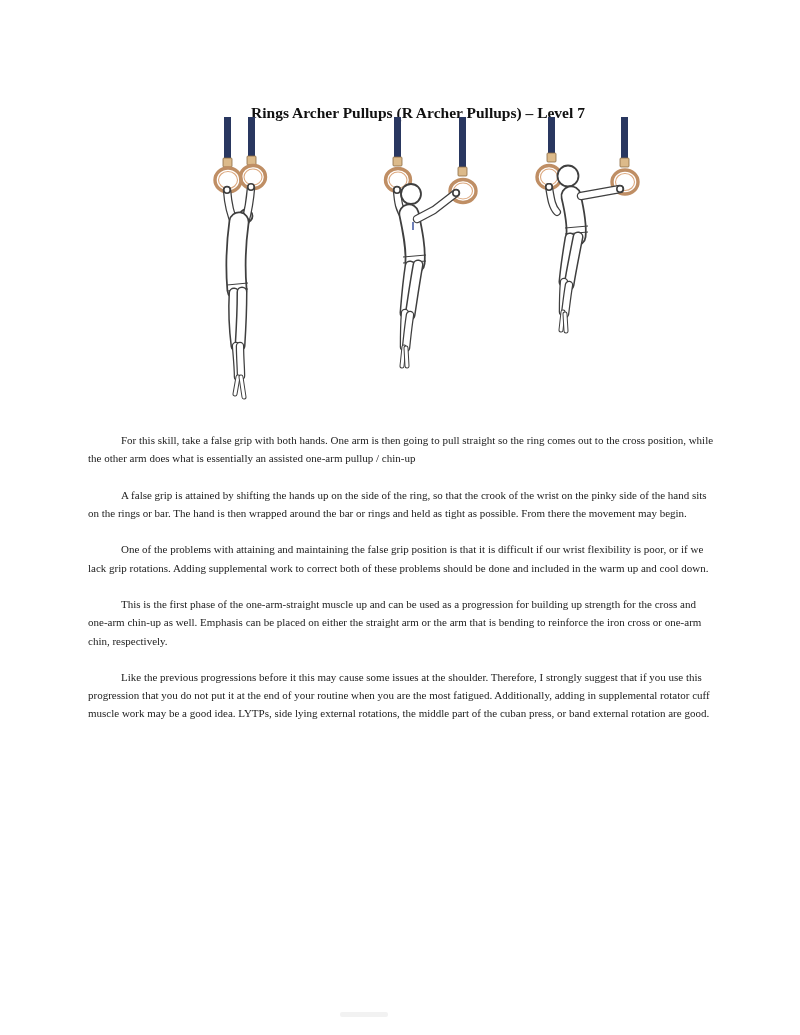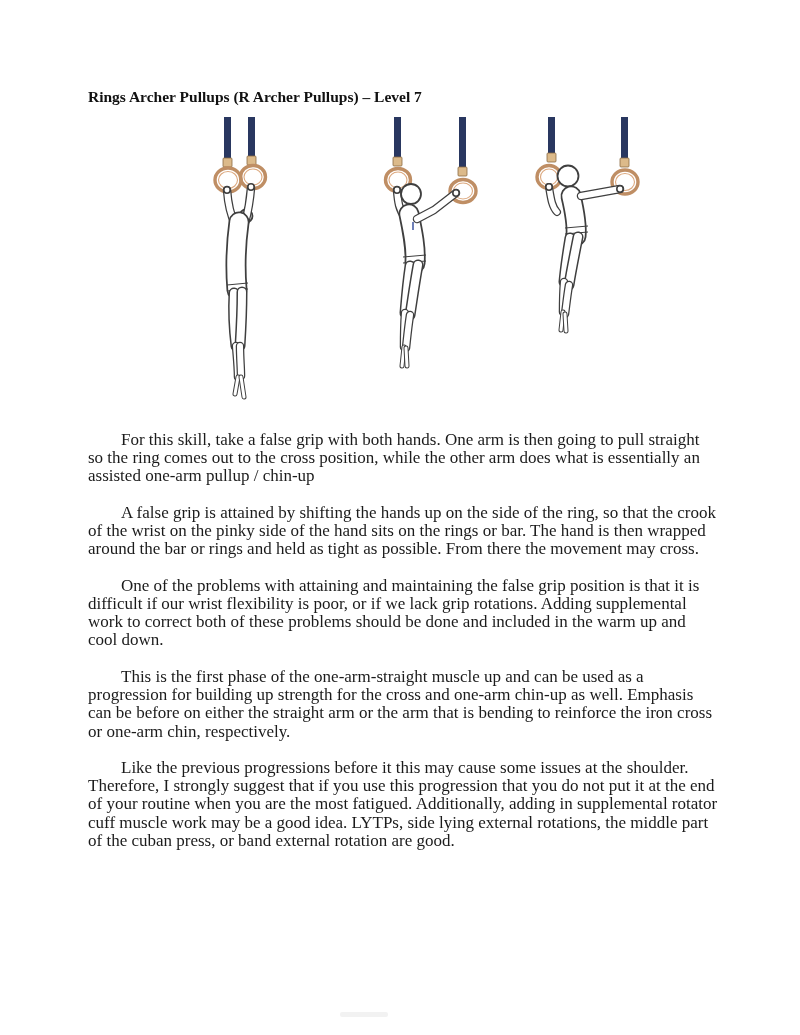--- a/index.html
+++ b/index.html
@@ -10,27 +10,27 @@
     --text-color:#1b1b1b;
     --accent-blue:#4a5fa5;
     --page-bg:#ffffff;
   }
   html,body{margin:0;padding:0;background:#fff;}
   .page{
     position:relative;width:800px;height:1035px;background:var(--page-bg);
     font-family:"Liberation Serif",serif;color:var(--text-color);overflow:hidden;
   }
   .title{
-    position:absolute;top:88px;left:88px;width:628px;margin:0;
-    text-align:left;font-size:15.5px;font-weight:bold;color:#111;
+    position:absolute;top:88px;left:88px;width:628px;margin:16px;
+    text-align:center;font-size:15.5px;font-weight:bold;color:#111;
   }
   .figures-svg{position:absolute;top:100px;left:0;}
   .bodytext{
     position:absolute;top:431px;left:88px;width:630px;
-    font-size:17px;line-height:18.2px;
+    font-size:11px;line-height:18.2px;
   }
   .bodytext p{margin:0 0 18.3px 0;text-indent:33px;}
   .footer-mark{
     position:absolute;top:1012px;left:340px;width:48px;height:5px;
     background:#f2f2f2;border-radius:2px;
   }
   
   .strap{fill:var(--strap-color);}
   .buckle{fill:var(--buckle-color);stroke:#8a6b42;stroke-width:0.8;}
   .ring{fill:none;stroke:var(--ring-color);stroke-width:3.4;}
@@ -150,21 +150,21 @@
       <path class="limb-f" stroke-width="3" d="M563,312 L561,330"></path>
       <path class="limb-o" stroke-width="5" d="M565,314 L566,331"></path>
       <path class="limb-f" stroke-width="3" d="M565,314 L566,331"></path>
       <circle class="grip" cx="549" cy="187" r="3.2"></circle>
       <circle class="grip" cx="620" cy="189" r="3.2"></circle>
     </g>
   </svg>
 
   <div class="bodytext">
     <p>For this skill, take a false grip with both hands. One arm is then going to pull straight so the ring comes out to the cross position, while the other arm does what is essentially an assisted one-arm pullup / chin-up</p>
-    <p>A false grip is attained by shifting the hands up on the side of the ring, so that the crook of the wrist on the pinky side of the hand sits on the rings or bar. The hand is then wrapped around the bar or rings and held as tight as possible. From there the movement may cross.</p>
+    <p>A false grip is attained by shifting the hands up on the side of the ring, so that the crook of the wrist on the pinky side of the hand sits on the rings or bar. The hand is then wrapped around the bar or rings and held as tight as possible. From there the movement may begin.</p>
     <p>One of the problems with attaining and maintaining the false grip position is that it is difficult if our wrist flexibility is poor, or if we lack grip rotations. Adding supplemental work to correct both of these problems should be done and included in the warm up and cool down.</p>
-    <p>This is the first phase of the one-arm-straight muscle up and can be used as a progression for building up strength for the cross and one-arm chin-up as well. Emphasis can be before on either the straight arm or the arm that is bending to reinforce the iron cross or one-arm chin, respectively.</p>
+    <p>This is the first phase of the one-arm-straight muscle up and can be used as a progression for building up strength for the cross and one-arm chin-up as well. Emphasis can be placed on either the straight arm or the arm that is bending to reinforce the iron cross or one-arm chin, respectively.</p>
     <p>Like the previous progressions before it this may cause some issues at the shoulder. Therefore, I strongly suggest that if you use this progression that you do not put it at the end of your routine when you are the most fatigued. Additionally, adding in supplemental rotator cuff muscle work may be a good idea. LYTPs, side lying external rotations, the middle part of the cuban press, or band external rotation are good.</p>
   </div>
 
   <div class="footer-mark"></div>
 
 </div>
 
 </body></html>

